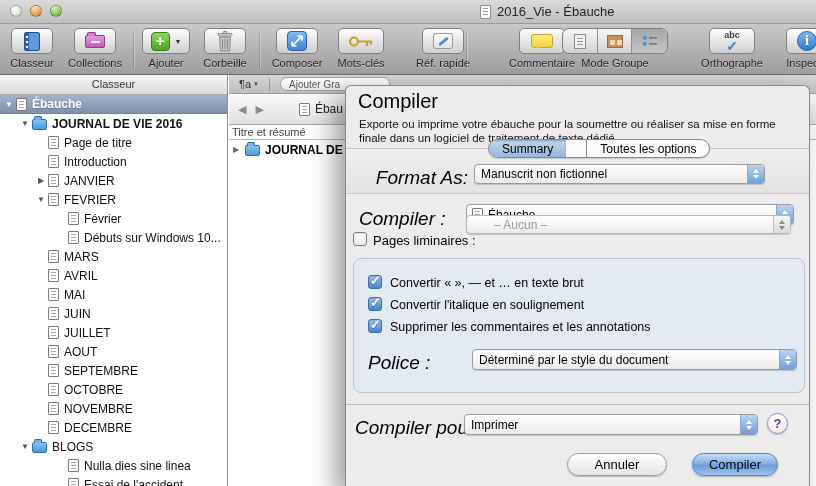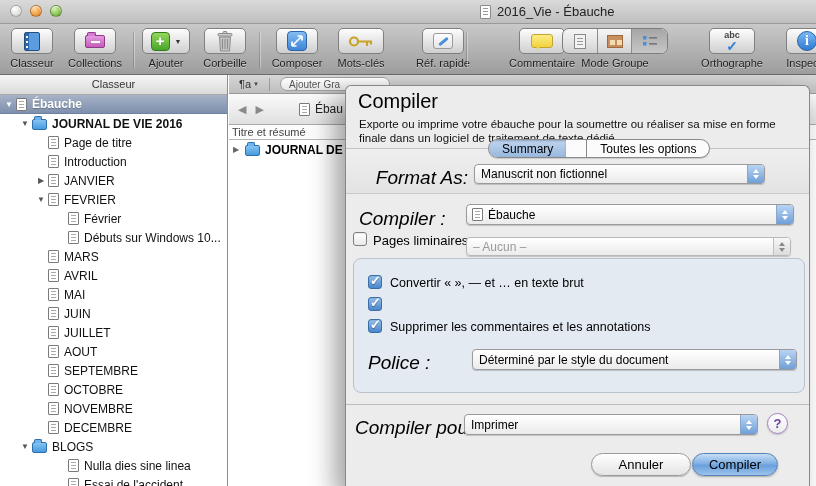--- a/index.html
+++ b/index.html
@@ -171,21 +171,21 @@
 
   .groupbox{position:absolute;left:7px;top:172px;width:452px;height:135px;border-radius:8px;
             background:var(--group-box,#e3eaf2);border:1px solid #b9c2cd;}
   .bottom-div{position:absolute;left:0;right:0;top:318px;height:1px;background:#bdbdbd;}
 
   .help{position:absolute;width:21px;height:21px;border-radius:50%;border:1px solid var(--help-purple,#a87fc5);
         background:linear-gradient(#ffffff,#ececec);color:#6b3fa0;font-size:13px;font-weight:bold;
         display:flex;align-items:center;justify-content:center;box-shadow:0 1px 2px rgba(0,0,0,.2);}
   .btn{position:absolute;height:23px;border-radius:12px;font-size:13px;color:#000;
        display:flex;align-items:center;justify-content:center;font-family:inherit;}
-  .btn.cancel{width:100px;left:245px;top:367px;border:1px solid #9b9b9b;
+  .btn.cancel{width:100px;left:221px;top:367px;border:1px solid #9b9b9b;
        background:linear-gradient(#ffffff,#e4e4e4);box-shadow:0 1px 1px rgba(0,0,0,.22);text-align:right;}
   .btn.default{width:86px;left:346px;top:367px;border:1px solid #5583b5;
        background:linear-gradient(#c8def6,var(--default-button,#80b0e4) 45%,#6aa0dc 55%,#9dc3ec);
        box-shadow:0 1px 2px rgba(0,0,0,.28);}
 </style>
 </head>
 <body>
 
 <div class="window">
 
@@ -462,32 +462,33 @@
         <span class="ticon draftstack"></span>
         <span class="popup-text">Ébauche</span>
         <span class="stepper">
             <i class="up"></i>
             <i class="dn"></i>
           </span>
       </div>
 
       <span class="cb" style="left:7px;top:146px;"></span>
       <div class="cb-label" style="left:27px;top:147px;font-size:13px;">Pages liminaires :</div>
-      <div class="popup disabled" style="left:120px;top:151px;width:325px;height:19px;">
+      <div class="popup disabled" style="left:120px;top:129px;width:325px;height:19px;padding-left:21px;">
         <span class="popup-text">– Aucun –</span>
         <span class="stepper">
             <i class="up"></i>
             <i class="dn"></i>
           </span>
       </div>
 
       <div class="groupbox">
         <span class="cb on" style="left:14px;top:16px;"></span>
         <div class="cb-label" style="left:36px;top:17px;">Convertir « », — et … en texte brut</div>
         <span class="cb on" style="left:14px;top:38px;"></span>
+        <div class="cb-label" style="left:36px;top:39px;">Convertir l'italique en soulignement</div>
         <span class="cb on" style="left:14px;top:60px;"></span>
         <div class="cb-label" style="left:36px;top:61px;">Supprimer les commentaires et les annotations</div>
         <div class="dlabel" style="left:14px;top:93px;">Police :</div>
         <div class="popup" style="left:118px;top:90px;width:325px;height:21px;">
           <span class="popup-text">Déterminé par le style du document</span>
           <span class="stepper">
               <i class="up"></i>
               <i class="dn"></i>
             </span>
         </div>

